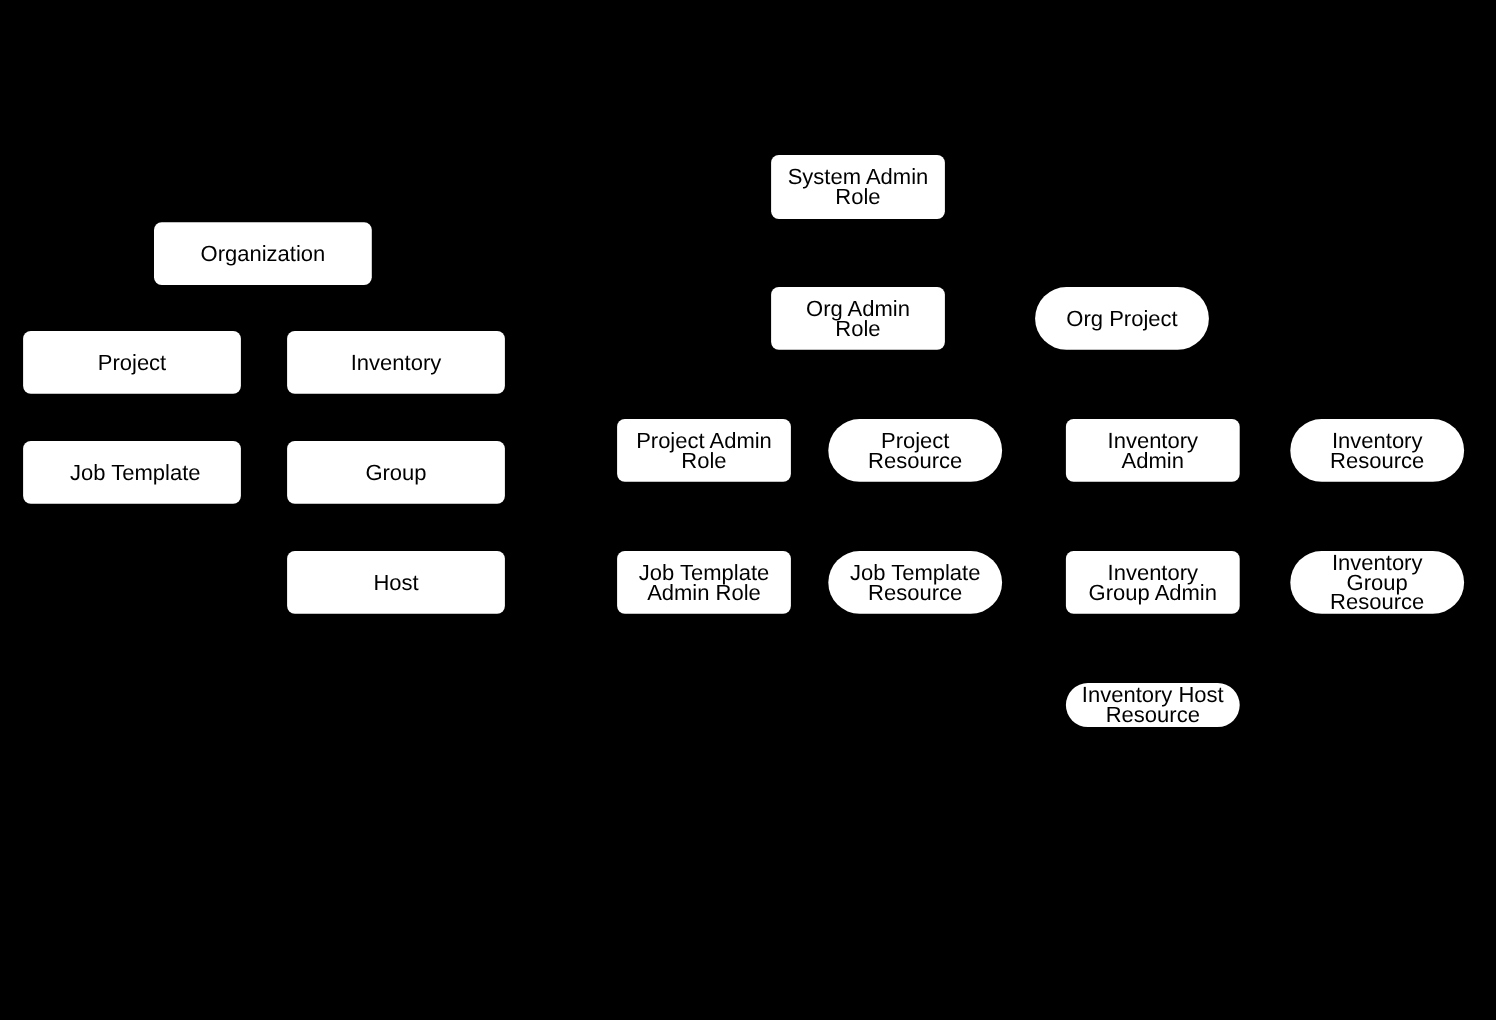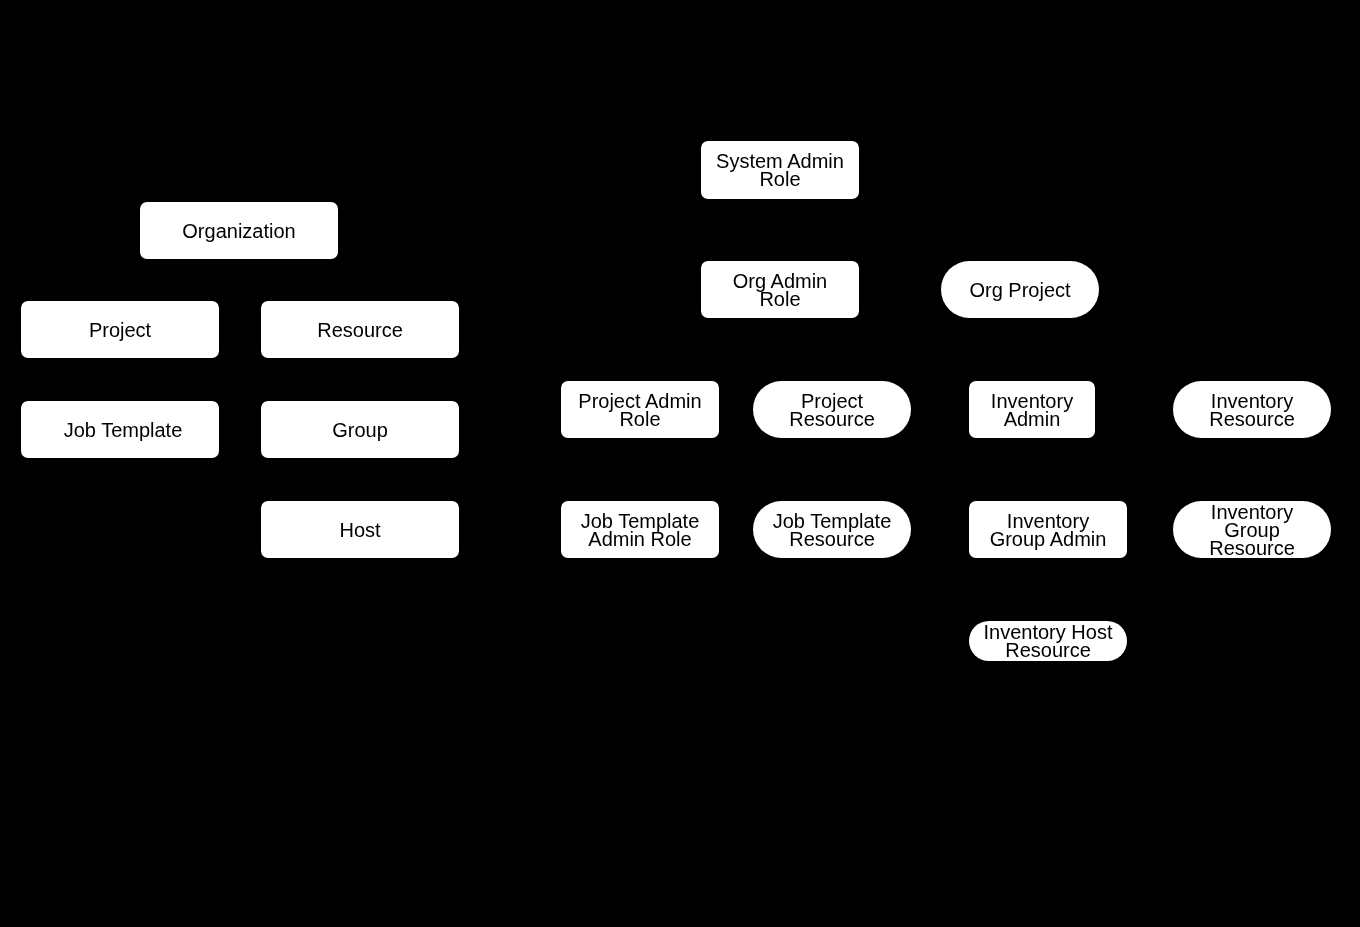--- a/index.html
+++ b/index.html
@@ -46,21 +46,21 @@
 <body>
 
 <div class="canvas" style="--bg: #000000; --node-fill: #ffffff; --node-text: #000000;">
     <div class="node rect" style="left: 140px; top: 202px; width: 198px; height: 57px;">
       <span>Organization</span>
     </div>
     <div class="node rect" style="left: 21px; top: 301px; width: 198px; height: 57px;">
       <span>Project</span>
     </div>
     <div class="node rect" style="left: 261px; top: 301px; width: 198px; height: 57px;">
-      <span>Resource</span>
+      <span>Inventory</span>
     </div>
     <div class="node rect" style="left: 21px; top: 401px; width: 198px; height: 57px; padding-left: 18px;">
       <span>Job Template</span>
     </div>
     <div class="node rect" style="left: 261px; top: 401px; width: 198px; height: 57px;">
       <span>Group</span>
     </div>
     <div class="node rect" style="left: 261px; top: 501px; width: 198px; height: 57px;">
       <span>Host</span>
     </div>
@@ -72,21 +72,21 @@
     </div>
     <div class="node stadium" style="left: 941px; top: 261px; width: 158px; height: 57px;">
       <span>Org Project</span>
     </div>
     <div class="node rect" style="left: 561px; top: 381px; width: 158px; height: 57px;">
       <span>Project Admin Role</span>
     </div>
     <div class="node stadium" style="left: 753px; top: 381px; width: 158px; height: 57px;">
       <span>Project Resource</span>
     </div>
-    <div class="node rect" style="left: 969px; top: 381px; width: 126px; height: 57px; justify-content: center;">
+    <div class="node rect" style="left: 969px; top: 381px; width: 158px; height: 57px; justify-content: center;">
       <span>Inventory Admin</span>
     </div>
     <div class="node stadium" style="left: 1173px; top: 381px; width: 158px; height: 57px; align-items: center;">
       <span>Inventory Resource</span>
     </div>
     <div class="node rect" style="left: 561px; top: 501px; width: 158px; height: 57px;">
       <span>Job Template Admin Role</span>
     </div>
     <div class="node stadium" style="left: 753px; top: 501px; width: 158px; height: 57px;">
       <span>Job Template Resource</span>

